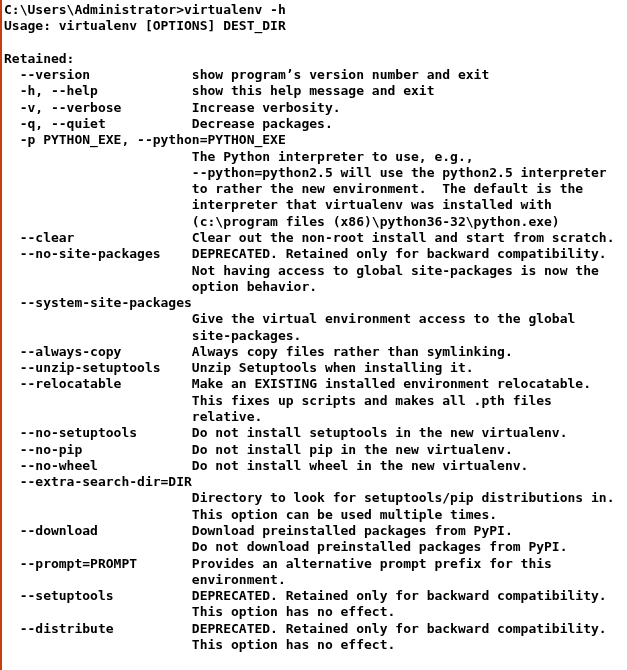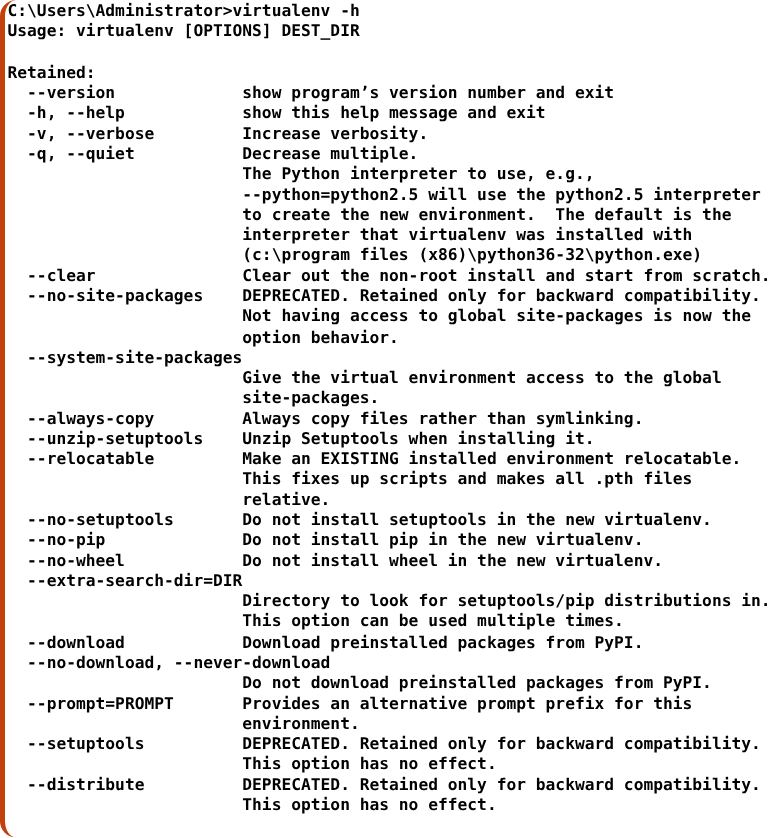--- a/index.html
+++ b/index.html
@@ -11,23 +11,22 @@
     height: 670px;
     overflow: hidden;
     background: #ffffff;
   }
   .terminal-window {
     position: relative;
     box-sizing: border-box;
     width: 627px;
     height: 670px;
     background: #ffffff;
-    border-left: 4px solid #c2410c;
+    border-left: 2px solid #c2410c;
     overflow: hidden;
-    border-radius: 13px;
   }
   .screen {
     padding: 2px 0 0 2px;
     font-family: "DejaVu Sans Mono", "Liberation Mono", monospace;
     font-size: 13px;
     font-weight: 700;
     color: #000000;
     letter-spacing: 0;
   }
   .line {
@@ -42,24 +41,25 @@
 
 <div class="terminal-window">
   <div class="screen">
       <div class="line">C:\Users\Administrator&gt;virtualenv -h</div>
       <div class="line">Usage: virtualenv [OPTIONS] DEST_DIR</div>
       <div class="line"> </div>
       <div class="line">Retained:</div>
       <div class="line">  --version             show program’s version number and exit</div>
       <div class="line">  -h, --help            show this help message and exit</div>
       <div class="line">  -v, --verbose         Increase verbosity.</div>
-      <div class="line">  -q, --quiet           Decrease multiple.</div>
+      <div class="line">  -q, --quiet           Decrease packages.</div>
+      <div class="line">  -p PYTHON_EXE, --python=PYTHON_EXE</div>
       <div class="line">                        The Python interpreter to use, e.g.,</div>
       <div class="line">                        --python=python2.5 will use the python2.5 interpreter</div>
-      <div class="line">                        to create the new environment.  The default is the</div>
+      <div class="line">                        to rather the new environment.  The default is the</div>
       <div class="line">                        interpreter that virtualenv was installed with</div>
       <div class="line">                        (c:\program files (x86)\python36-32\python.exe)</div>
       <div class="line">  --clear               Clear out the non-root install and start from scratch.</div>
       <div class="line">  --no-site-packages    DEPRECATED. Retained only for backward compatibility.</div>
       <div class="line">                        Not having access to global site-packages is now the</div>
       <div class="line">                        option behavior.</div>
       <div class="line">  --system-site-packages</div>
       <div class="line">                        Give the virtual environment access to the global</div>
       <div class="line">                        site-packages.</div>
       <div class="line">  --always-copy         Always copy files rather than symlinking.</div>
@@ -67,21 +67,20 @@
       <div class="line">  --relocatable         Make an EXISTING installed environment relocatable.</div>
       <div class="line">                        This fixes up scripts and makes all .pth files</div>
       <div class="line">                        relative.</div>
       <div class="line">  --no-setuptools       Do not install setuptools in the new virtualenv.</div>
       <div class="line">  --no-pip              Do not install pip in the new virtualenv.</div>
       <div class="line">  --no-wheel            Do not install wheel in the new virtualenv.</div>
       <div class="line">  --extra-search-dir=DIR</div>
       <div class="line">                        Directory to look for setuptools/pip distributions in.</div>
       <div class="line">                        This option can be used multiple times.</div>
       <div class="line">  --download            Download preinstalled packages from PyPI.</div>
-      <div class="line">  --no-download, --never-download</div>
       <div class="line">                        Do not download preinstalled packages from PyPI.</div>
       <div class="line">  --prompt=PROMPT       Provides an alternative prompt prefix for this</div>
       <div class="line">                        environment.</div>
       <div class="line">  --setuptools          DEPRECATED. Retained only for backward compatibility.</div>
       <div class="line">                        This option has no effect.</div>
       <div class="line">  --distribute          DEPRECATED. Retained only for backward compatibility.</div>
       <div class="line">                        This option has no effect.</div>
     </div>
 </div>
 

